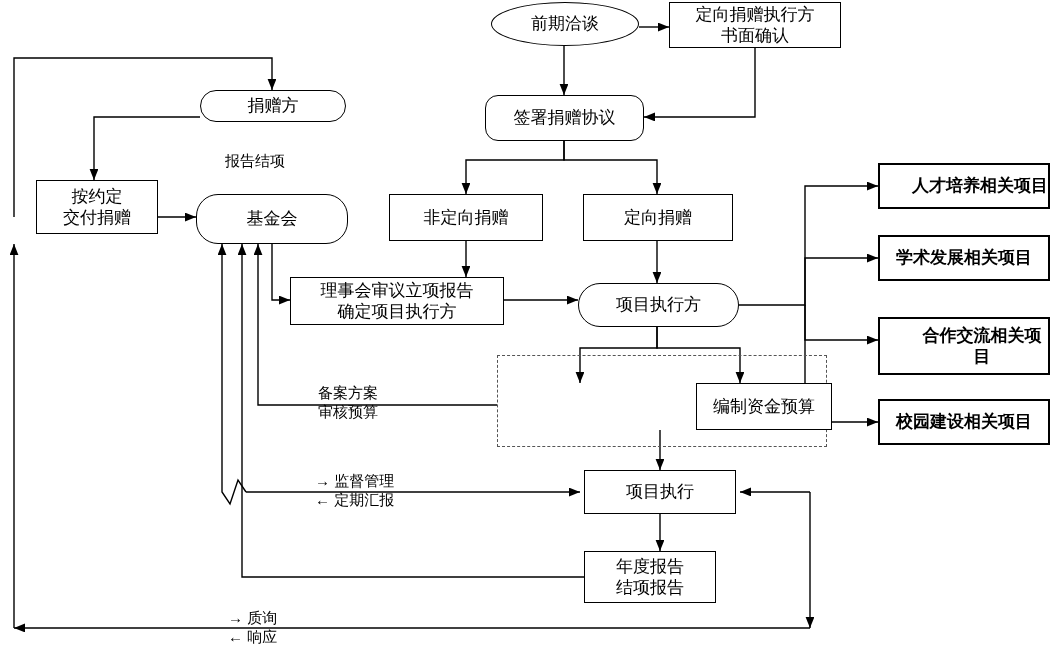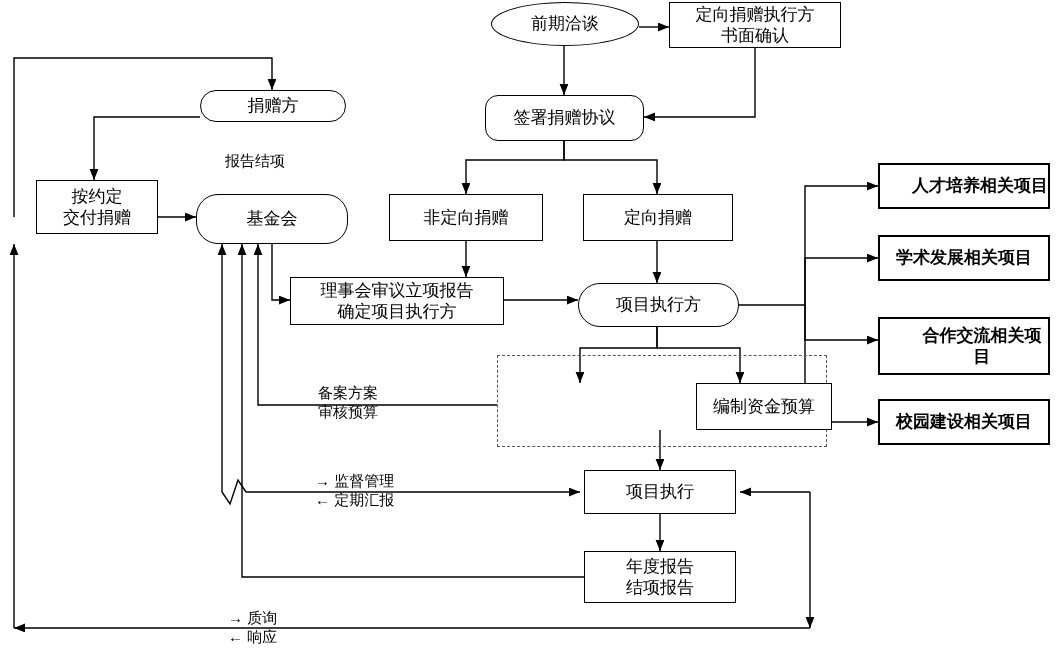--- a/index.html
+++ b/index.html
@@ -150,21 +150,21 @@
   <div class="node" style="left:290px; top:277px; width:214px; height:48px;">理事会审议立项报告
 确定项目执行方</div>
 
   <div class="node rounded" style="left:578px; top:283px; width:161px; height:44px;">项目执行方</div>
 
 
   <div class="node" style="left:696px; top:383px; width:136px; height:47px;">编制资金预算</div>
 
   <div class="node" style="left:584px; top:470px; width:152px; height:44px;">项目执行</div>
 
-  <div class="node" style="left:584px; top:551px; width:152px; height:52px;">年度报告
+  <div class="node" style="left:584px; top:551px; width:132px; height:52px;">年度报告
 结项报告</div>
 
   <div class="node bold" style="left:878px; top:163px; width:172px; height:46px;padding-left:32px;">人才培养相关项目</div>
 
   <div class="node bold" style="left:878px; top:235px; width:172px; height:46px;">学术发展相关项目</div>
 
   <div class="node bold" style="left:878px; top:317px; width:172px; height:58px;padding-left:36px;">合作交流相关项目</div>
 
   <div class="node bold" style="left:878px; top:399px; width:172px; height:46px;">校园建设相关项目</div>
 

